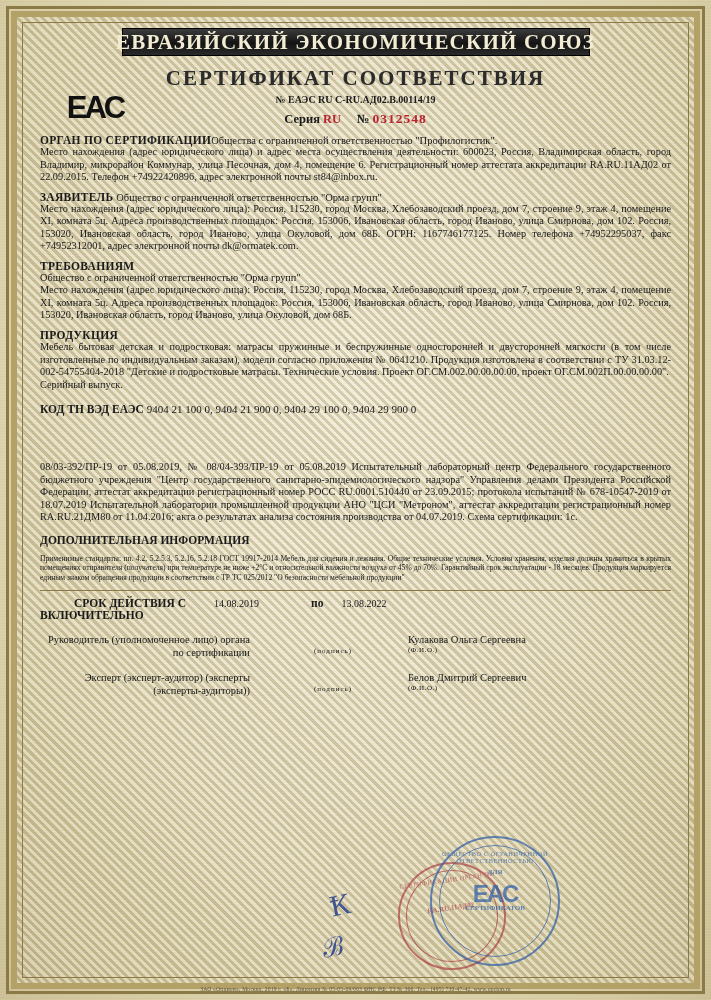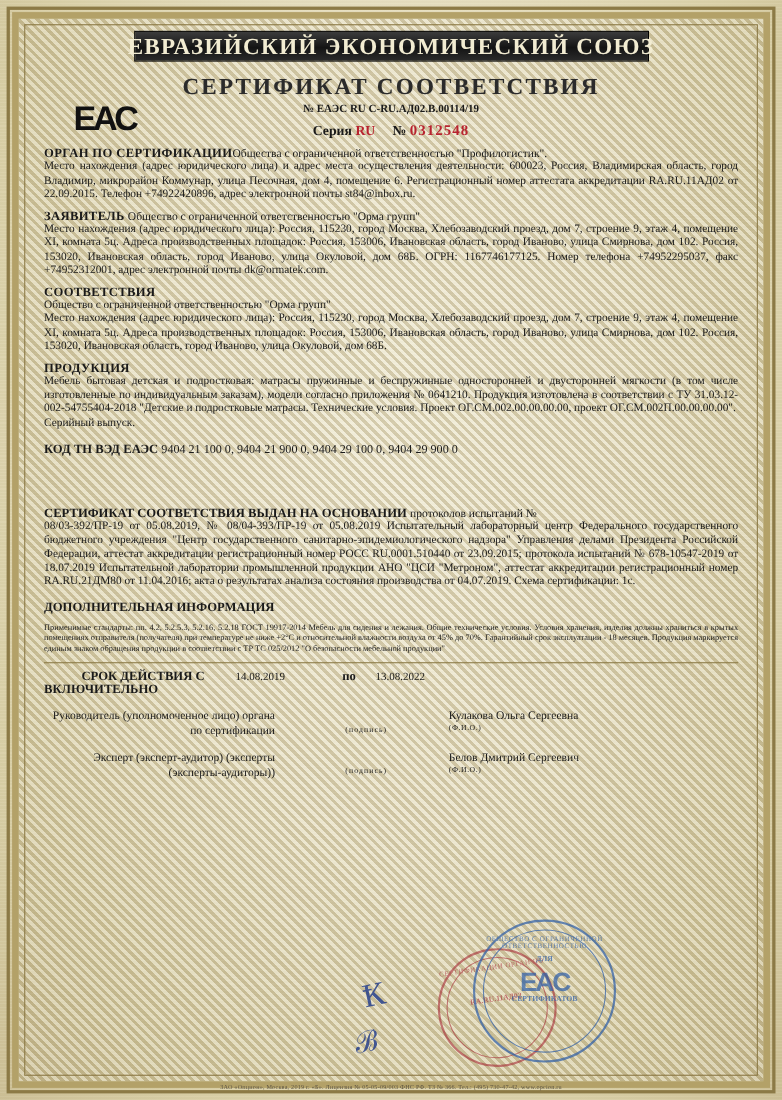--- a/index.html
+++ b/index.html
@@ -216,43 +216,39 @@
 
     <div class="block">
       <div class="hdr-line">
         <span class="lbl">ЗАЯВИТЕЛЬ</span>
         <span style="font-weight:normal;font-size:10.5px;">Общество с ограниченной ответственностью "Орма групп"</span>
       </div>
       <p class="txt">Место нахождения (адрес юридического лица): Россия, 115230, город Москва, Хлебозаводский проезд, дом 7, строение 9, этаж 4, помещение XI, комната 5ц. Адреса производственных площадок: Россия, 153006, Ивановская область, город Иваново, улица Смирнова, дом 102. Россия, 153020, Ивановская область, город Иваново, улица Окуловой, дом 68Б. ОГРН: 1167746177125. Номер телефона +74952295037, факс +74952312001, адрес электронной почты dk@ormatek.com.</p>
     </div>
 
     <div class="block">
-      <div class="lbl">СООТВЕТСТВИЯ</div>
+      <div class="lbl">ТРЕБОВАНИЯМ</div>
       <p class="txt">Общество с ограниченной ответственностью "Орма групп"</p>
       <p class="txt">Место нахождения (адрес юридического лица): Россия, 115230, город Москва, Хлебозаводский проезд, дом 7, строение 9, этаж 4, помещение XI, комната 5ц. Адреса производственных площадок: Россия, 153006, Ивановская область, город Иваново, улица Смирнова, дом 102. Россия, 153020, Ивановская область, город Иваново, улица Окуловой, дом 68Б.</p>
     </div>
 
     <div class="block">
       <div class="lbl">ПРОДУКЦИЯ</div>
       <p class="txt">Мебель бытовая детская и подростковая: матрасы пружинные и беспружинные односторонней и двусторонней мягкости (в том числе изготовленные по индивидуальным заказам), модели согласно приложения № 0641210. Продукция изготовлена в соответствии с ТУ 31.03.12-002-54755404-2018 "Детские и подростковые матрасы. Технические условия. Проект ОГ.СМ.002.00.00.00.00, проект ОГ.СМ.002П.00.00.00.00".</p>
       <p class="txt">Серийный выпуск.</p>
     </div>
 
     <div class="kod">
       <span>КОД ТН ВЭД ЕАЭС</span>
       <span style="font-weight:normal;font-size:11px;">9404 21 100 0, 9404 21 900 0, 9404 29 100 0, 9404 29 900 0</span>
     </div>
 
 
     <div class="gap"></div>
 
-    <div class="osnov-title">
-      <span>СЕРТИФИКАТ СООТВЕТСТВИЯ  ВЫДАН НА ОСНОВАНИИ</span>
-      <span class="normal">протоколов испытаний №</span>
-    </div>
     <p class="txt">08/03-392/ПР-19 от 05.08.2019, № 08/04-393/ПР-19 от 05.08.2019 Испытательный лабораторный центр Федерального государственного бюджетного учреждения "Центр государственного санитарно-эпидемиологического надзора" Управления делами Президента Российской Федерации, аттестат аккредитации регистрационный номер РОСС RU.0001.510440 от 23.09.2015; протокола испытаний № 678-10547-2019 от 18.07.2019 Испытательной лаборатории промышленной продукции АНО "ЦСИ "Метроном", аттестат аккредитации регистрационный номер RA.RU.21ДМ80 от 11.04.2016; акта о результатах анализа состояния производства от 04.07.2019. Схема сертификации: 1с.</p>
 
     <div class="dop-title">ДОПОЛНИТЕЛЬНАЯ ИНФОРМАЦИЯ</div>
     <p class="small">Применимые стандарты: пп. 4.2, 5.2.5.3, 5.2.16, 5.2.18 ГОСТ 19917-2014 Мебель для сидения и лежания. Общие технические условия. Условия хранения, изделия должны храниться в крытых помещениях отправителя (получателя) при температуре не ниже +2°С и относительной влажности воздуха от 45% до 70%. Гарантийный срок эксплуатации - 18 месяцев. Продукция маркируется единым знаком обращения продукции в соответствии с ТР ТС 025/2012 "О безопасности мебельной продукции"</p>
 
     <div class="rule"></div>
 
     <div class="srok">
       <span>СРОК ДЕЙСТВИЯ С</span>
       <span class="date" style="margin-left:22px;">14.08.2019</span>

